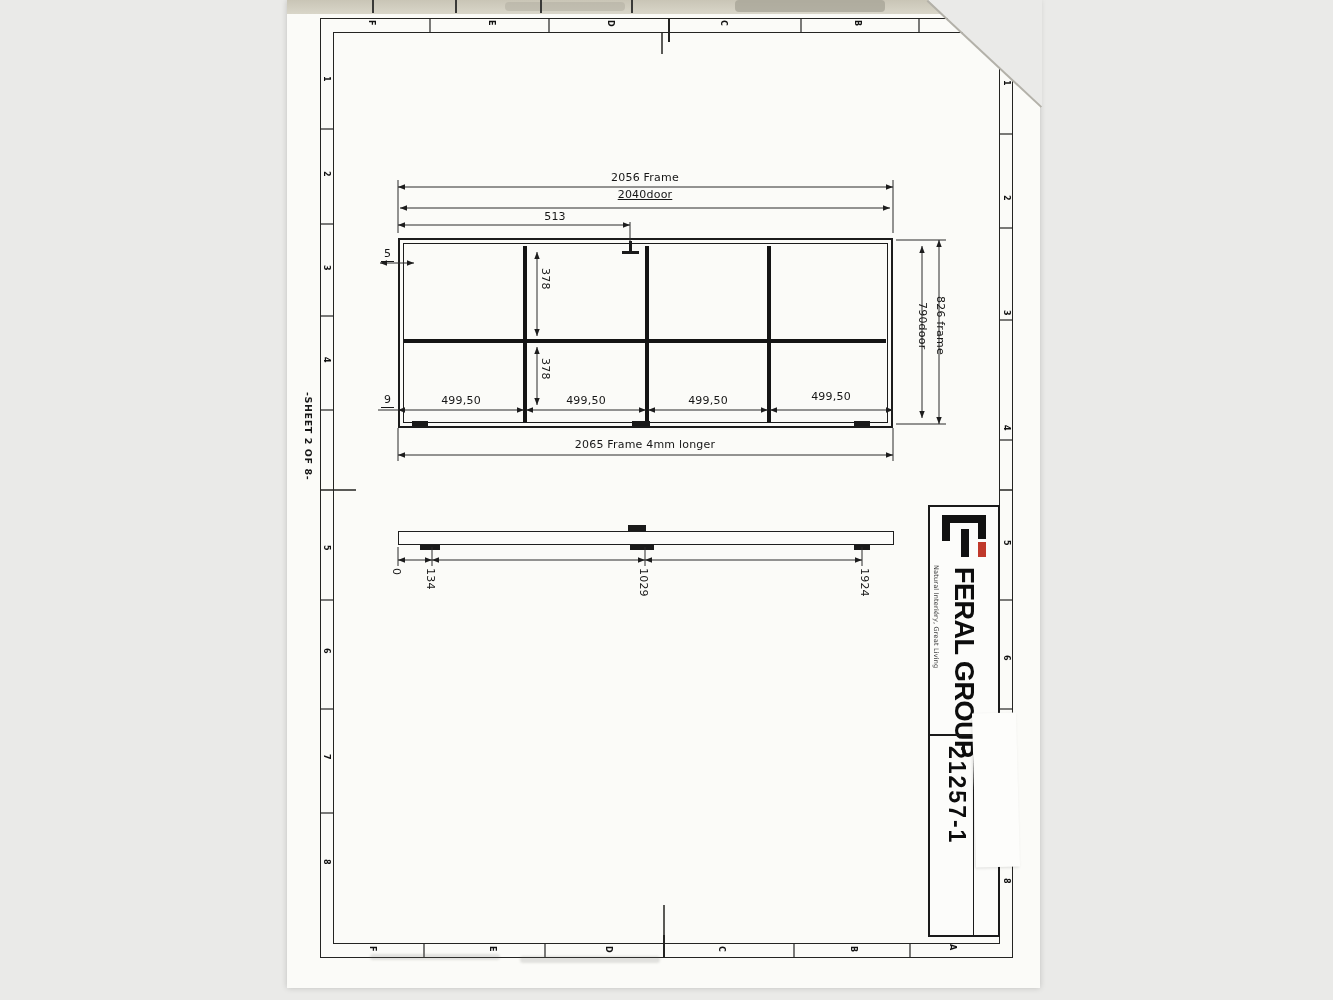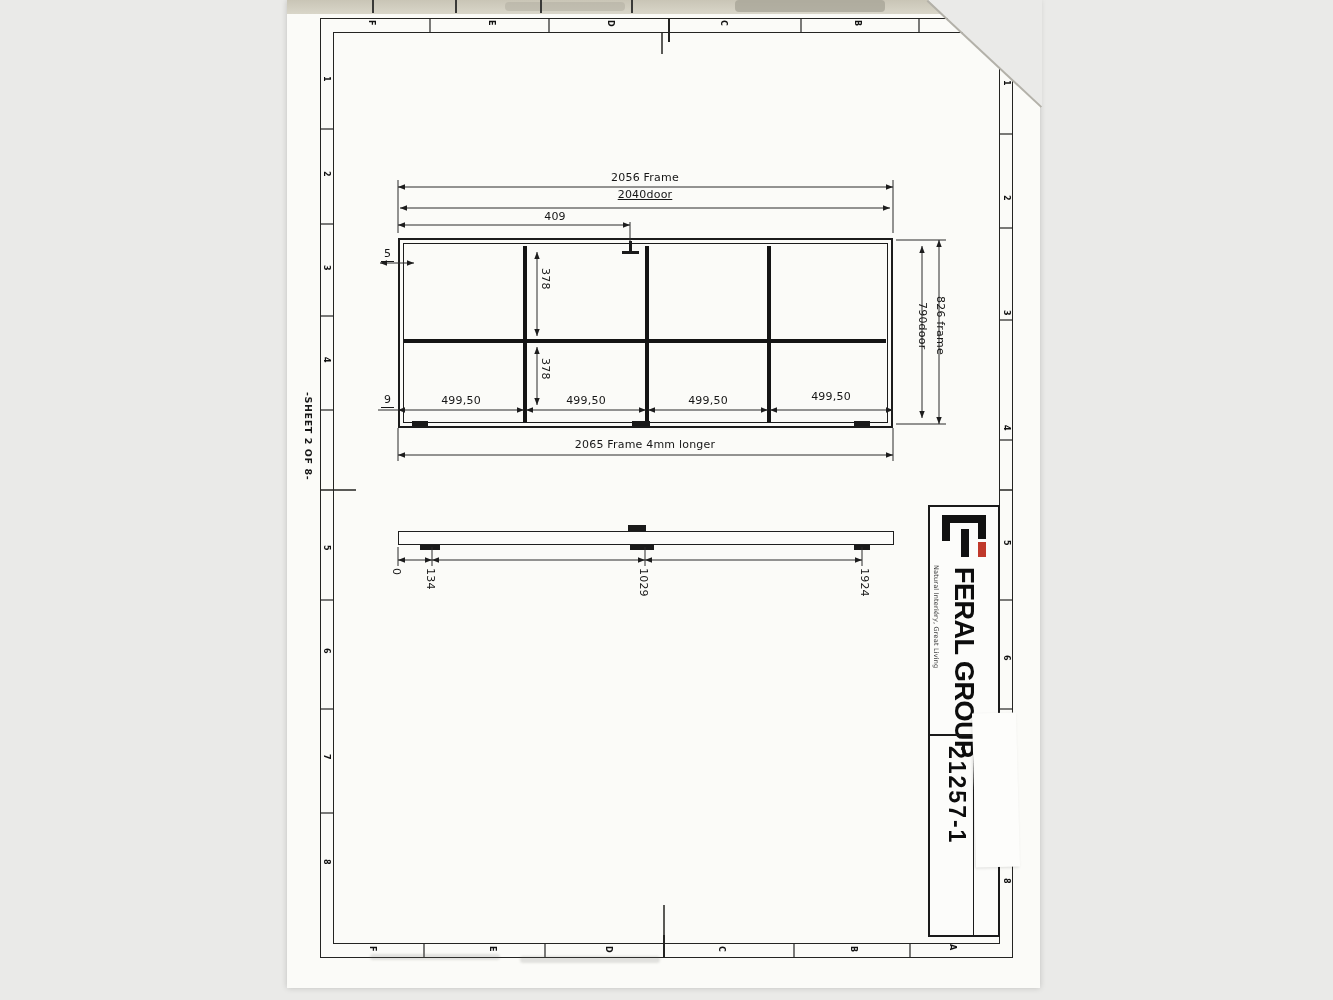--- a/index.html
+++ b/index.html
@@ -204,21 +204,21 @@
 
     <line x1="662" y1="32" x2="662" y2="54" stroke-width="1.5"></line>
     <line x1="664" y1="905" x2="664" y2="944" stroke-width="1.5"></line>
     <line x1="320" y1="490" x2="356" y2="490" stroke-width="1.5"></line>
     <line x1="1000" y1="490" x2="1013" y2="490" stroke-width="1.5"></line>
   </g>
 </svg>
 
 <div class="abs dim dimc" style="left:560px;top:171px;width:170px;">2056 Frame</div>
 <div class="abs dim dimc" style="left:560px;top:188px;width:170px;text-decoration:underline;">2040door</div>
-<div class="abs dim dimc" style="left:520px;top:210px;width:70px;">409</div>
+<div class="abs dim dimc" style="left:520px;top:210px;width:70px;">513</div>
 <div class="abs dim" style="left:381px;top:247px;"><span class="ul">5</span></div>
 <div class="abs dim" style="left:381px;top:393px;"><span class="ul">9</span></div>
 <div class="abs dim vdim" style="left:539px;top:268px;">378</div>
 <div class="abs dim vdim" style="left:539px;top:358px;">378</div>
 <div class="abs dim dimc" style="left:421px;top:394px;width:80px;">499,50</div>
 <div class="abs dim dimc" style="left:546px;top:394px;width:80px;">499,50</div>
 <div class="abs dim dimc" style="left:668px;top:394px;width:80px;">499,50</div>
 <div class="abs dim dimc" style="left:791px;top:390px;width:80px;">499,50</div>
 <div class="abs dim dimc" style="left:540px;top:438px;width:210px;">2065 Frame 4mm longer</div>
 <div class="abs dim vdim" style="left:934px;top:296px;">826 frame</div>

